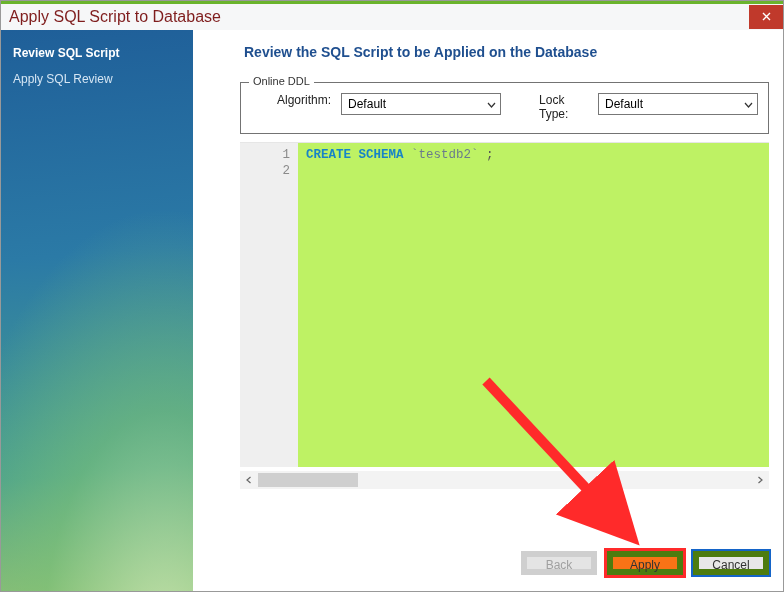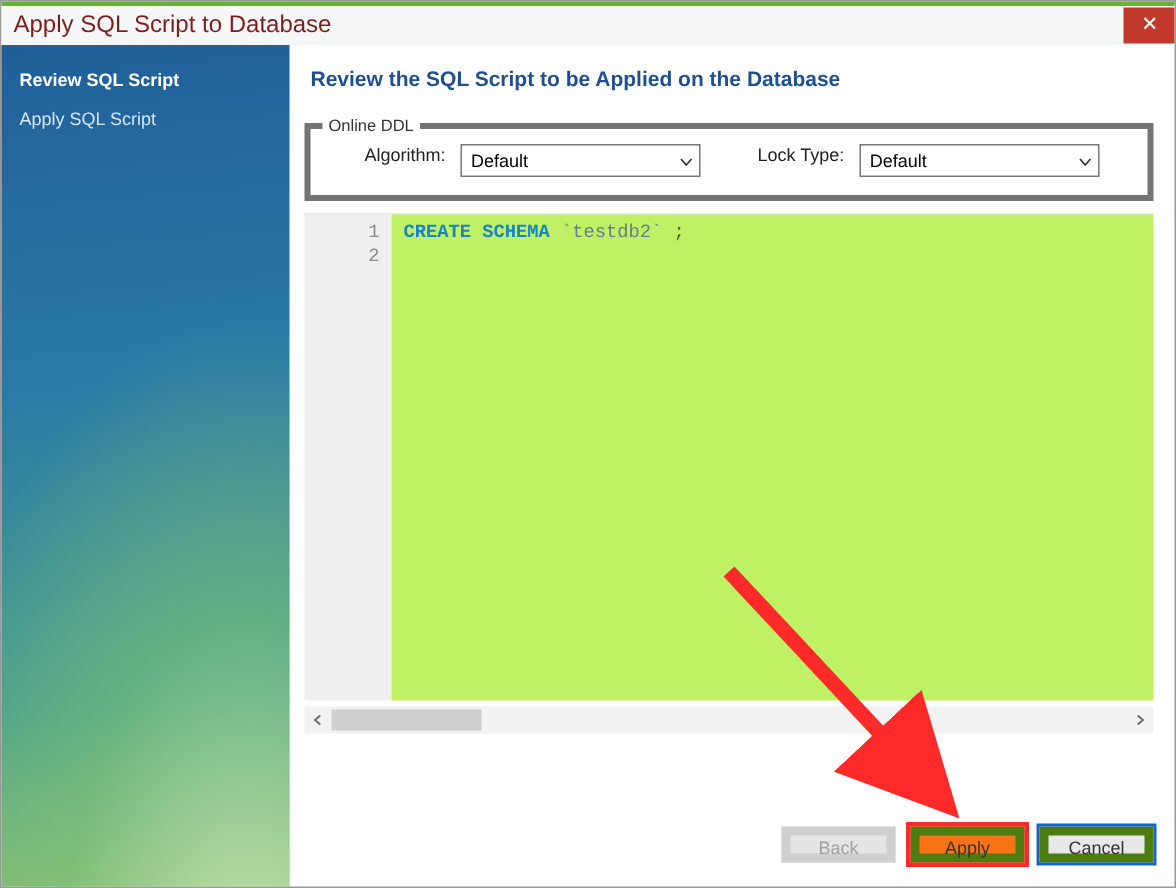--- a/index.html
+++ b/index.html
@@ -2,37 +2,37 @@
 <html><head>
 <meta charset="utf-8">
 <style>
   * { box-sizing: border-box; }
   html, body { margin: 0; padding: 0; font-family: "Segoe UI", Tahoma, sans-serif; font-size: 12px; }
   .window { width: 784px; height: 592px; border: 1px solid #999; display: flex; flex-direction: column; background: #fff; }
   .topbar { height: 3px; background: #6ab42d; }
   .titlebar { height: 26px; display: flex; align-items: center; padding-left: 8px; background: #f6f7f8; }
   .titlebar .title { color: #7f1d1d; font-size: 16px; }
   .closebtn { width: 34px; height: 24px; margin-left: auto; background: #c0392b; display: flex; align-items: center; justify-content: center; color: #fff; font-size: 11px; cursor: default; }
-  .body { flex: 1; display: flex; min-height: 0; }
+  .body { flex: 1; display: flex; min-height: 0; gap: 37px; }
   .sidebar {
     width: 192px;
     background:
       radial-gradient(ellipse 180% 120% at 85% 110%, rgba(210,235,190,0.75) 0%, rgba(125,195,120,0.55) 35%, rgba(50,130,150,0) 65%),
       linear-gradient(175deg, #1f5f99 0%, #2b7aa6 40%, #4aa08d 78%, #8fbf72 100%);
     color: #fff;
     padding-top: 10px;
     flex-shrink: 0;
   }
   .step { padding: 6px 12px; font-size: 12px; }
   .step.sel { font-weight: 600; color: #ffffff; }
   .step.unsel { color: #d6e6f4; }
   .main { flex: 1; display: flex; flex-direction: column; padding: 0; min-width: 0; }
   .heading { color: #1f4f8f; font-weight: 600; font-size: 14px; padding: 14px 14px 22px 14px; }
   .group {
-    border: 4px solid #737373; margin: 0 14px 8px 10px; padding: 10px 10px 12px 10px; position: relative;
+    border: 1px solid #737373; margin: 0 14px 8px 10px; padding: 10px 10px 12px 10px; position: relative;
   }
   .group .legend {
     position: absolute; top: -8px; left: 8px; background: #fff; padding: 0 4px; color: #333; font-size: 11px;
   }
   .grouprow { display: flex; align-items: flex-start; gap: 10px; }
   .lbl { color: #222; font-size: 12px; }
   .select-wrap { position: relative; display: inline-block; }
   .select {
     border: 1px solid #777; height: 22px; width: 160px; padding: 1px 20px 1px 6px; font: inherit; background: #fff;
     appearance: none; -webkit-appearance: none; -moz-appearance: none;
@@ -79,21 +79,21 @@
           </svg>
       </span>
     </div>
   </div>
   <div class="body">
     <div class="sidebar">
       <div class="step sel">
         <span>Review SQL Script</span>
       </div>
       <div class="step unsel">
-        <span>Apply SQL Script</span>
+        <span>Apply SQL Review</span>
       </div>
     </div>
     <div class="main">
       <div class="heading">Review the SQL Script to be Applied on the Database</div>
 
       <div class="group">
         <span class="legend">Online DDL</span>
         <div class="grouprow">
           <span class="lbl" style="margin-left:26px">Algorithm:</span>
           <span class="select-wrap">

